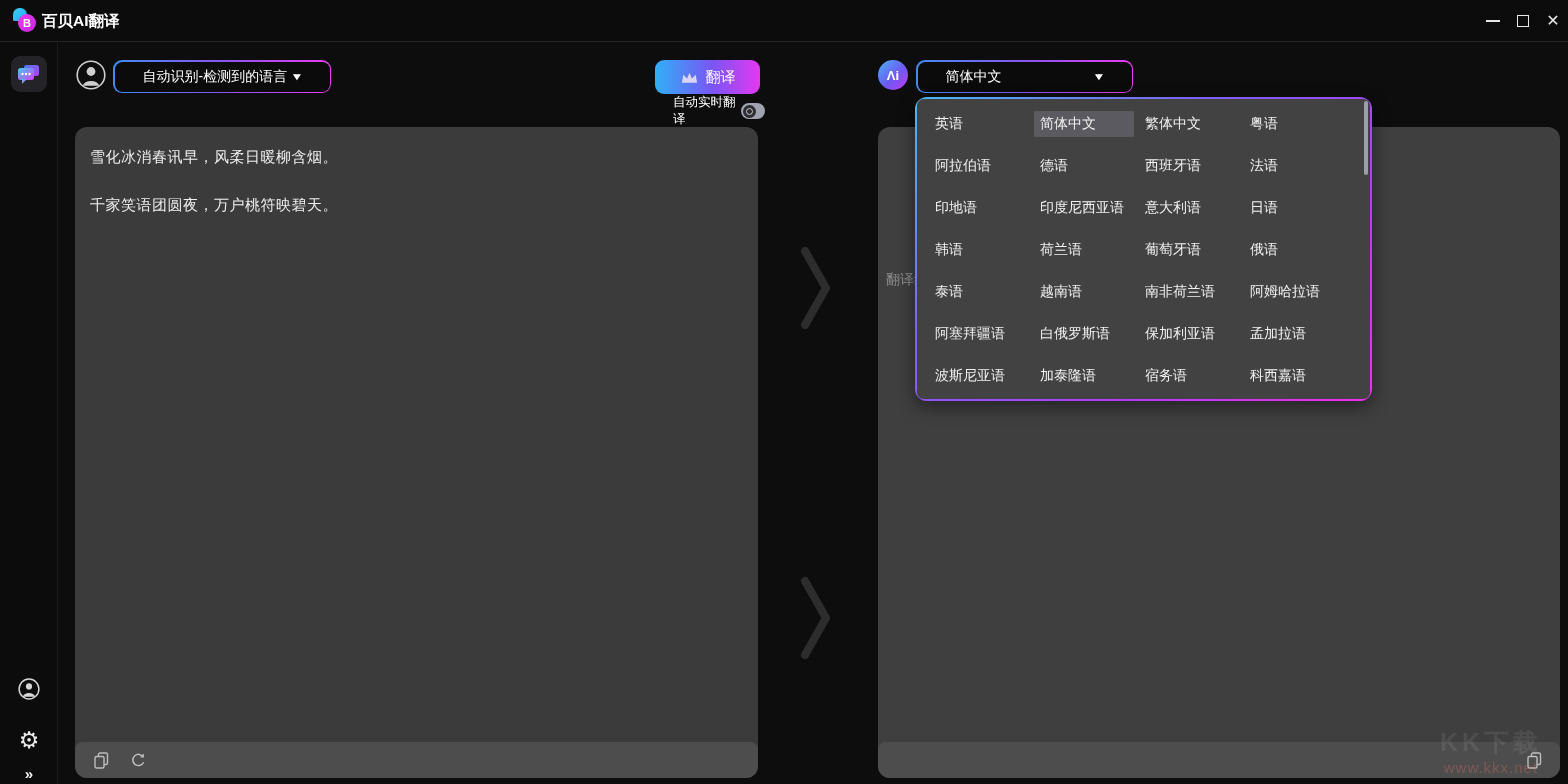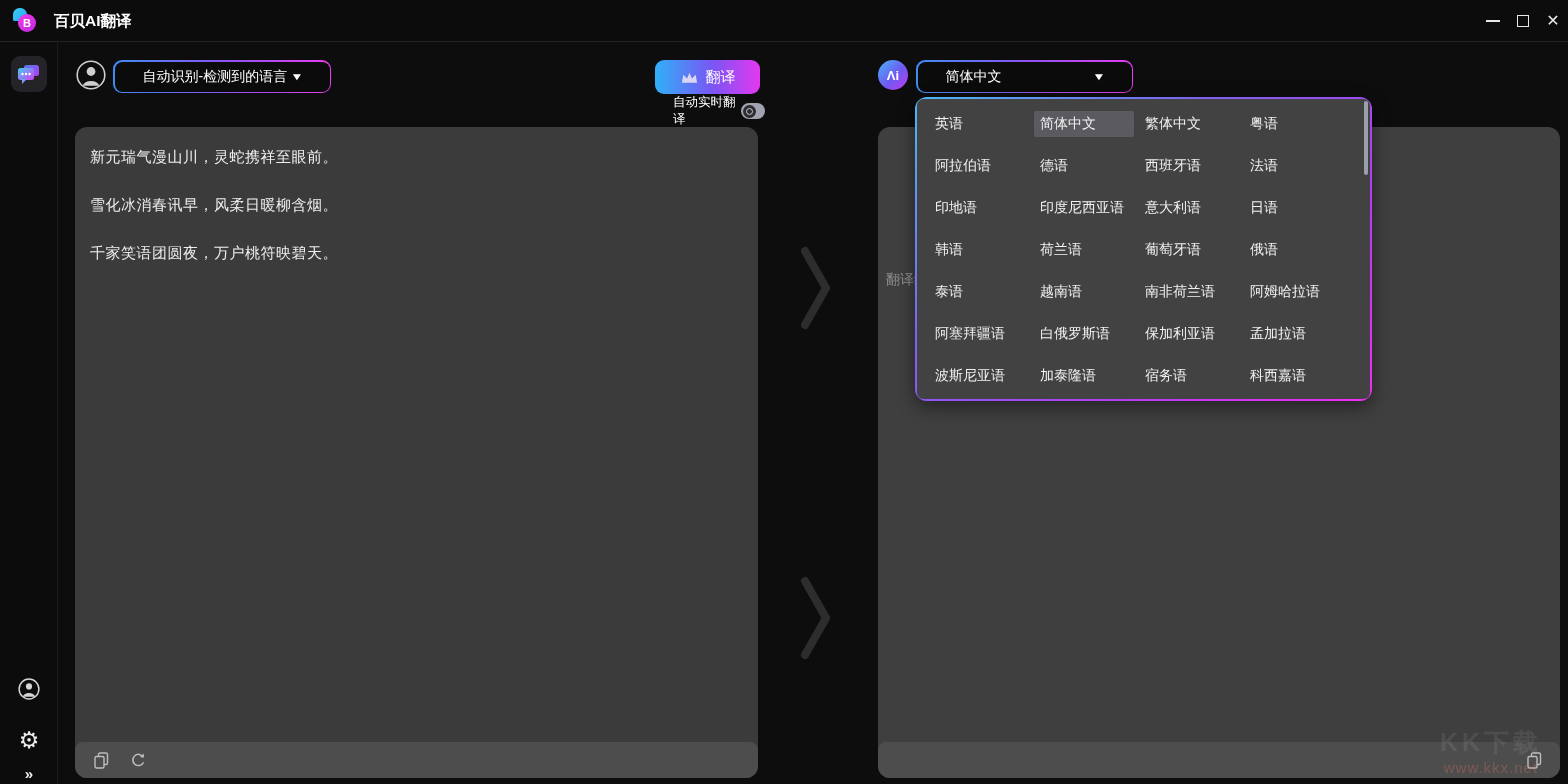--- a/index.html
+++ b/index.html
@@ -18,21 +18,21 @@
   .app-logo { position:absolute; left:13px; top:8px; width:26px; height:26px; }
   .logo-bubble {
     position:absolute; left:0; top:0; width:14px; height:13px; border-radius:7px 7px 7px 2px;
     background:linear-gradient(135deg,#3ed0f5,#22a6f0);
   }
   .logo-b {
     position:absolute; left:5px; top:6px; width:18px; height:18px; border-radius:50%;
     background:linear-gradient(135deg,#f03cf0,#c426e0);
     font-size:11px; font-weight:bold; color:#fff; text-align:center; line-height:18px;
   }
-  .app-title { position:absolute; left:54px; top:0; height:40px; line-height:42px; font-size:15.5px; font-weight:600; color:#ffffff; }
+  .app-title { position:absolute; left:42px; top:0; height:40px; line-height:42px; font-size:15.5px; font-weight:600; color:#ffffff; }
   .win-btn { position:absolute; top:0; width:34px; height:42px; display:flex; align-items:center; justify-content:center; }
   #btn-min { right:58px; } #btn-max { right:28px; } #btn-close { right:-2px; }
   .min-glyph { width:14px; height:2px; background:#e8e8e8; }
   .max-glyph { width:12px; height:12px; border:1.6px solid #e8e8e8; }
   .close-glyph { font-size:16px; color:#e8e8e8; line-height:1; }
   
   #sidebar {
     position:absolute; left:0; top:43px; width:58px; height:741px;
     background:#0c0c0c; border-right:1px solid #1d1d1d;
   }
@@ -211,21 +211,20 @@
 
 <div class="gsel" id="tgt-selector">
   <div class="gsel-inner">
     <span class="sel-label">简体中文</span>
     <span class="caret">▼</span>
   </div>
 </div>
 
 <div class="panel" id="src-panel">
   <div class="poem">
-    <div class="poem-line">新元瑞气漫山川，灵蛇携祥至眼前。</div>
     <div class="poem-line">雪化冰消春讯早，风柔日暖柳含烟。</div>
     <div class="poem-line">千家笑语团圆夜，万户桃符映碧天。</div>
   </div>
   <div class="panel-bar" id="src-bar">
     <div class="bar-icon">
       <svg width="15" height="17" viewBox="0 0 15 17">
         <rect x="4.5" y="1" width="9" height="11.5" rx="1.5" fill="none" stroke="#bdbdbd" stroke-width="1.4"></rect>
         <rect x="1" y="4.5" width="9" height="11.5" rx="1.5" fill="#4d4d4d" stroke="#bdbdbd" stroke-width="1.4"></rect>
       </svg>
     </div>

